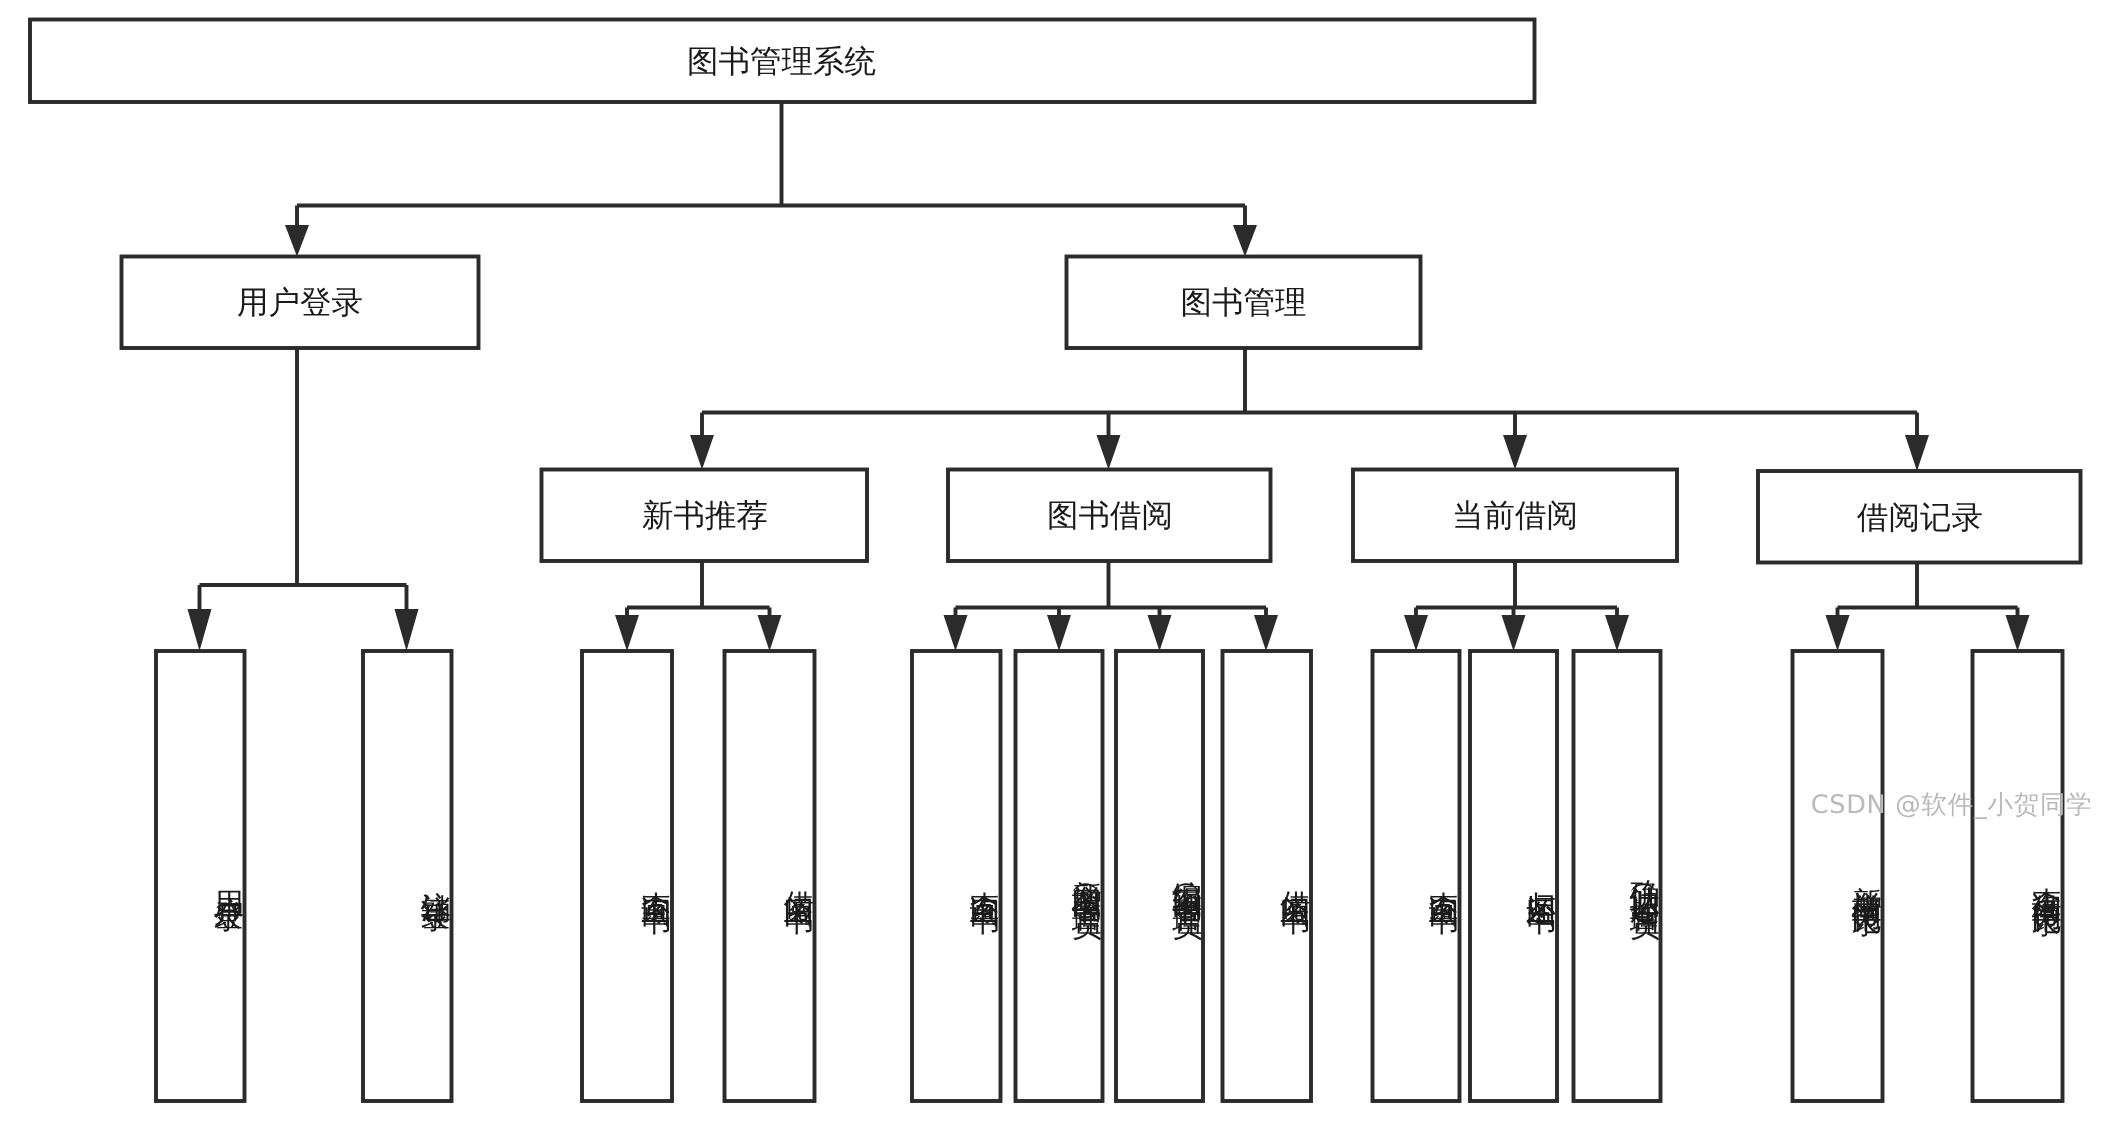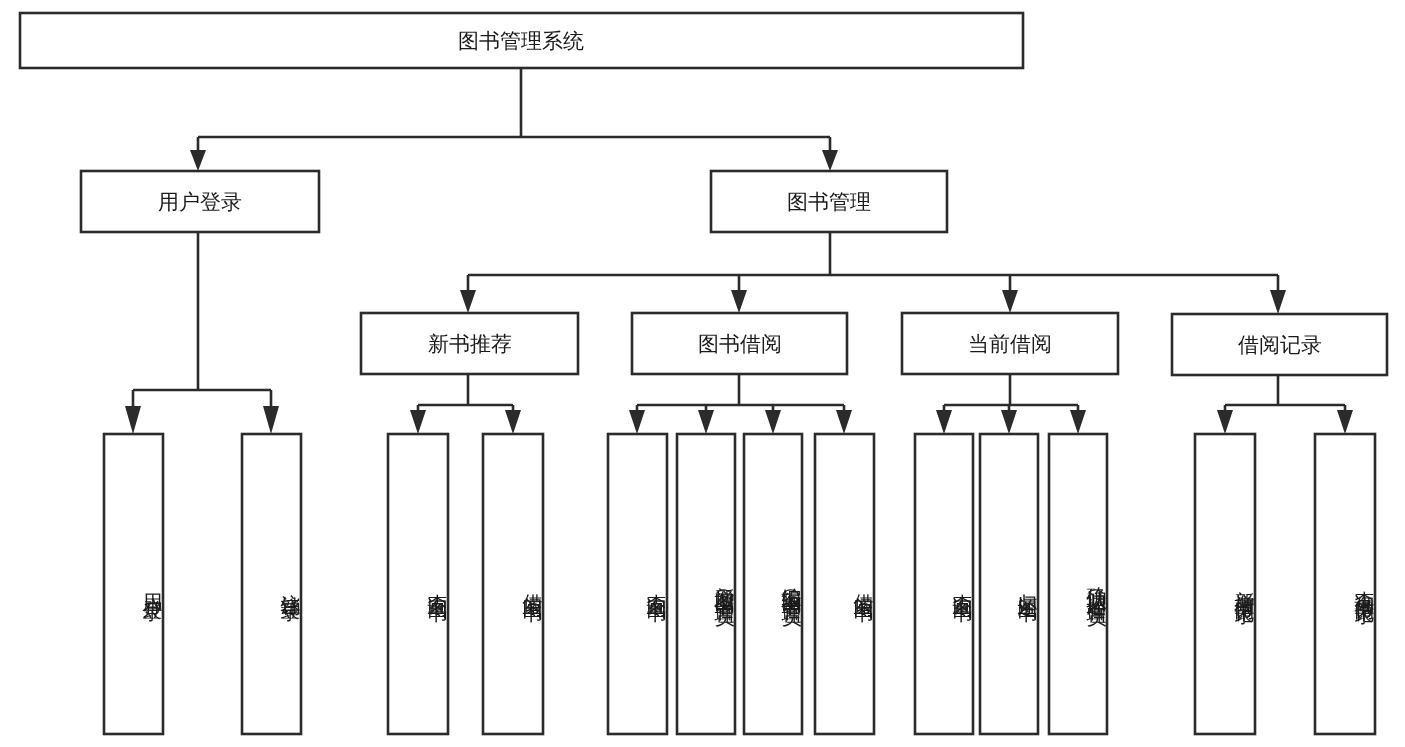--- a/index.html
+++ b/index.html
@@ -222,14 +222,15 @@
   <div class="vlabel" style="left: 744px; top: 434px; width: 58px; height: 300px; padding-top: 0px; box-sizing: border-box;">编辑图书（管理员）</div>
   <div class="vlabel" style="left: 815px; top: 434px; width: 59px; height: 300px; padding-top: 0px; box-sizing: border-box;">借阅图书</div>
 
   <div class="vlabel" style="left: 915px; top: 434px; width: 58px; height: 300px; padding-top: 0px; box-sizing: border-box;">查询图书</div>
   <div class="vlabel" style="left: 980px; top: 434px; width: 58px; height: 300px; padding-top: 0px; box-sizing: border-box;">归还图书</div>
   <div class="vlabel" style="left: 1049px; top: 434px; width: 58px; height: 300px; padding-top: 0px; box-sizing: border-box;">确认归还（管理员）</div>
 
   <div class="vlabel" style="left: 1195px; top: 434px; width: 60px; height: 300px; padding-top: 0px; box-sizing: border-box;">新增借阅记录</div>
   <div class="vlabel" style="left: 1315px; top: 434px; width: 60px; height: 300px; padding-top: 0px; box-sizing: border-box;">查询借阅记录</div>
 
+  <div class="watermark">CSDN @软件_小贺同学</div>
 
 </div>
 
 </body></html>

